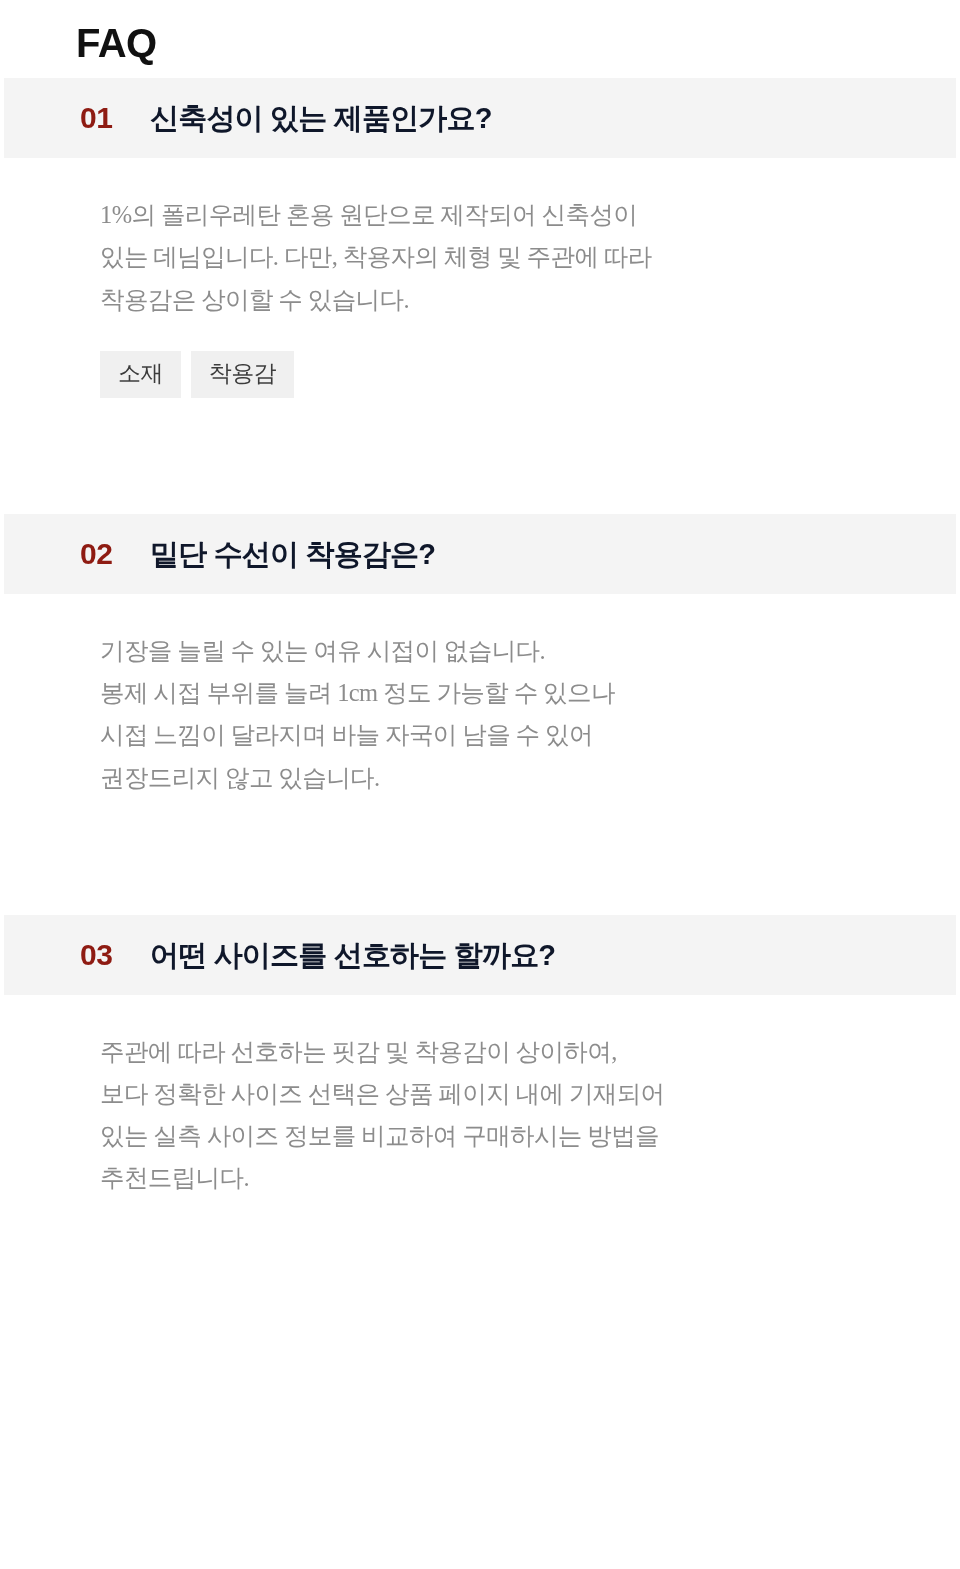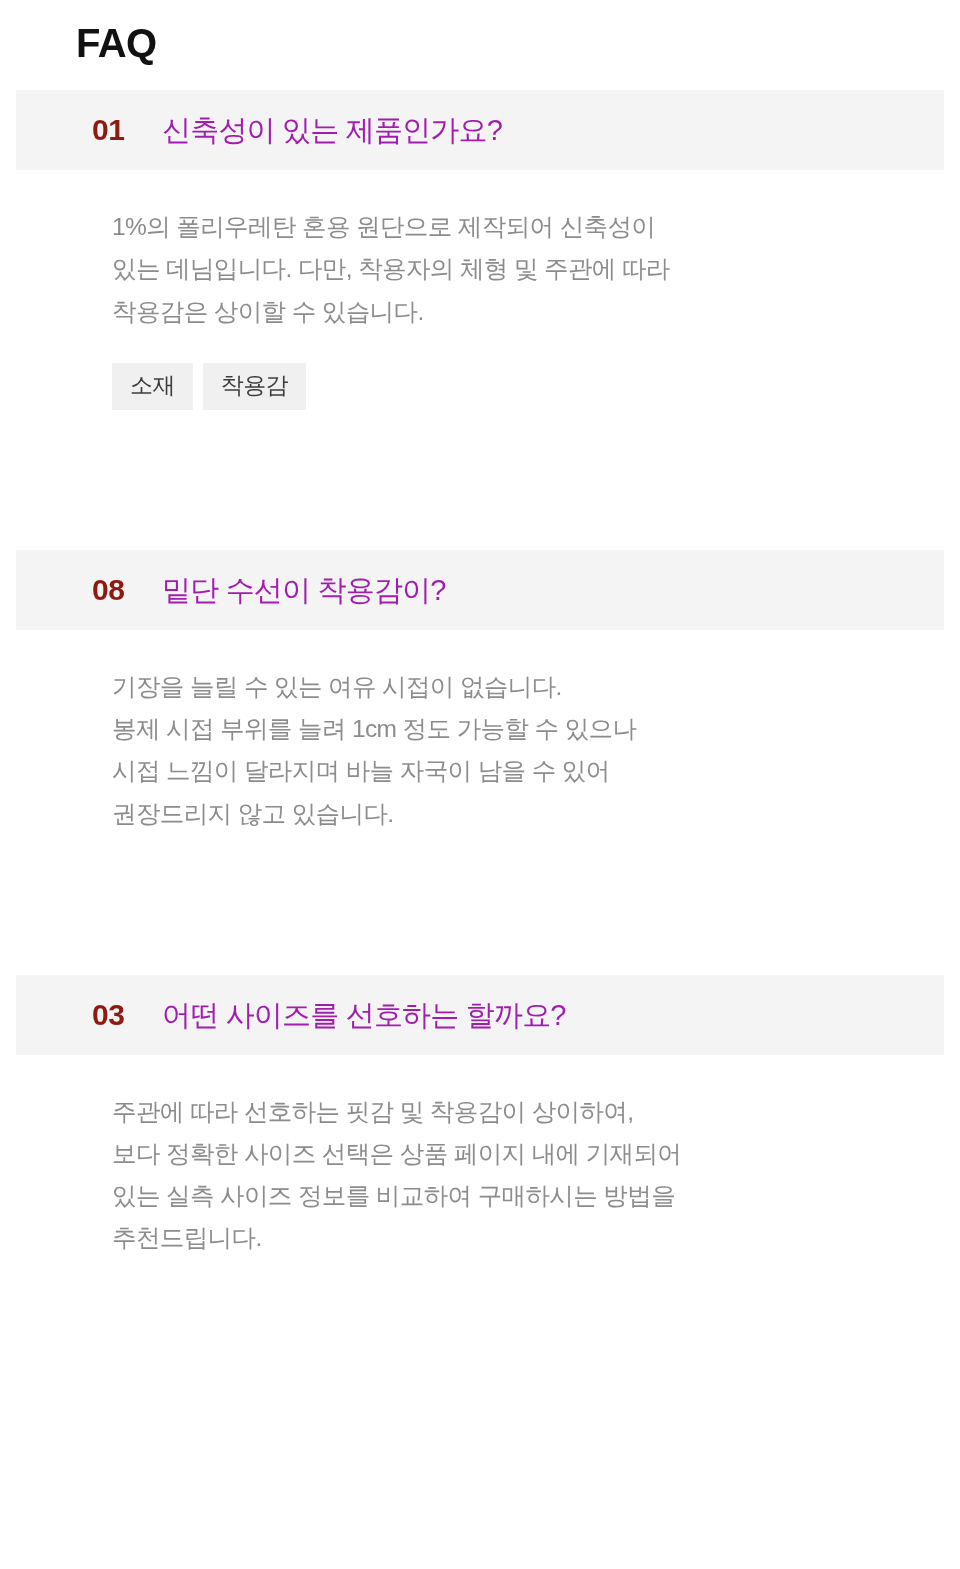--- a/index.html
+++ b/index.html
@@ -25,21 +25,21 @@
     letter-spacing: -0.5px;
     color: #111111;
     padding: 12px 0 0 76px;
     margin: 0;
     line-height: 1.2;
     height: 62px;
     display: flex;
     align-items: center;
   }
   .faq-item {
-    margin: 16px;
+    margin: 4px;
     padding: 0;
   }
   .faq-q {
     background: #f4f4f4;
     display: flex;
     align-items: center;
     padding: 22px 0 22px 76px;
     box-sizing: border-box;
     min-height: 80px;
   }
@@ -47,27 +47,28 @@
     font-size: 30px;
     font-weight: bold;
     color: #8e1b12;
     letter-spacing: -0.5px;
     width: 70px;
     flex: none;
     line-height: 1;
   }
   .faq-qtext {
     font-size: 29px;
-    font-weight: normal;
-    color: #a21caf;
+    font-weight: bold;
+    color: #0f172a;
     letter-spacing: -0.8px;
     line-height: 1.25;
   }
   .faq-a {
     padding: 36px 0 0 96px;
+    font-family: Liberation Serif, serif;
   }
   .faq-atext {
     font-size: 24.5px;
     line-height: 1.72;
     color: #8c8c8c;
     letter-spacing: -0.6px;
     white-space: pre-line;
     margin: 0;
   }
   .tags {
@@ -110,22 +111,22 @@
         <span class="tag">소재</span>
         <span class="tag">착용감</span>
       </div>
     </div>
   </section>
 
   <div class="spacer-1"></div>
 
   <section class="faq-item">
     <div class="faq-q">
-      <span class="faq-num">08</span>
-      <span class="faq-qtext">밑단 수선이 착용감이?</span>
+      <span class="faq-num">02</span>
+      <span class="faq-qtext">밑단 수선이 착용감은?</span>
     </div>
     <div class="faq-a">
       <p class="faq-atext">기장을 늘릴 수 있는 여유 시접이 없습니다.
 봉제 시접 부위를 늘려 1cm 정도 가능할 수 있으나
 시접 느낌이 달라지며 바늘 자국이 남을 수 있어
 권장드리지 않고 있습니다.</p>
     </div>
   </section>
 
   <div class="spacer-2"></div>

